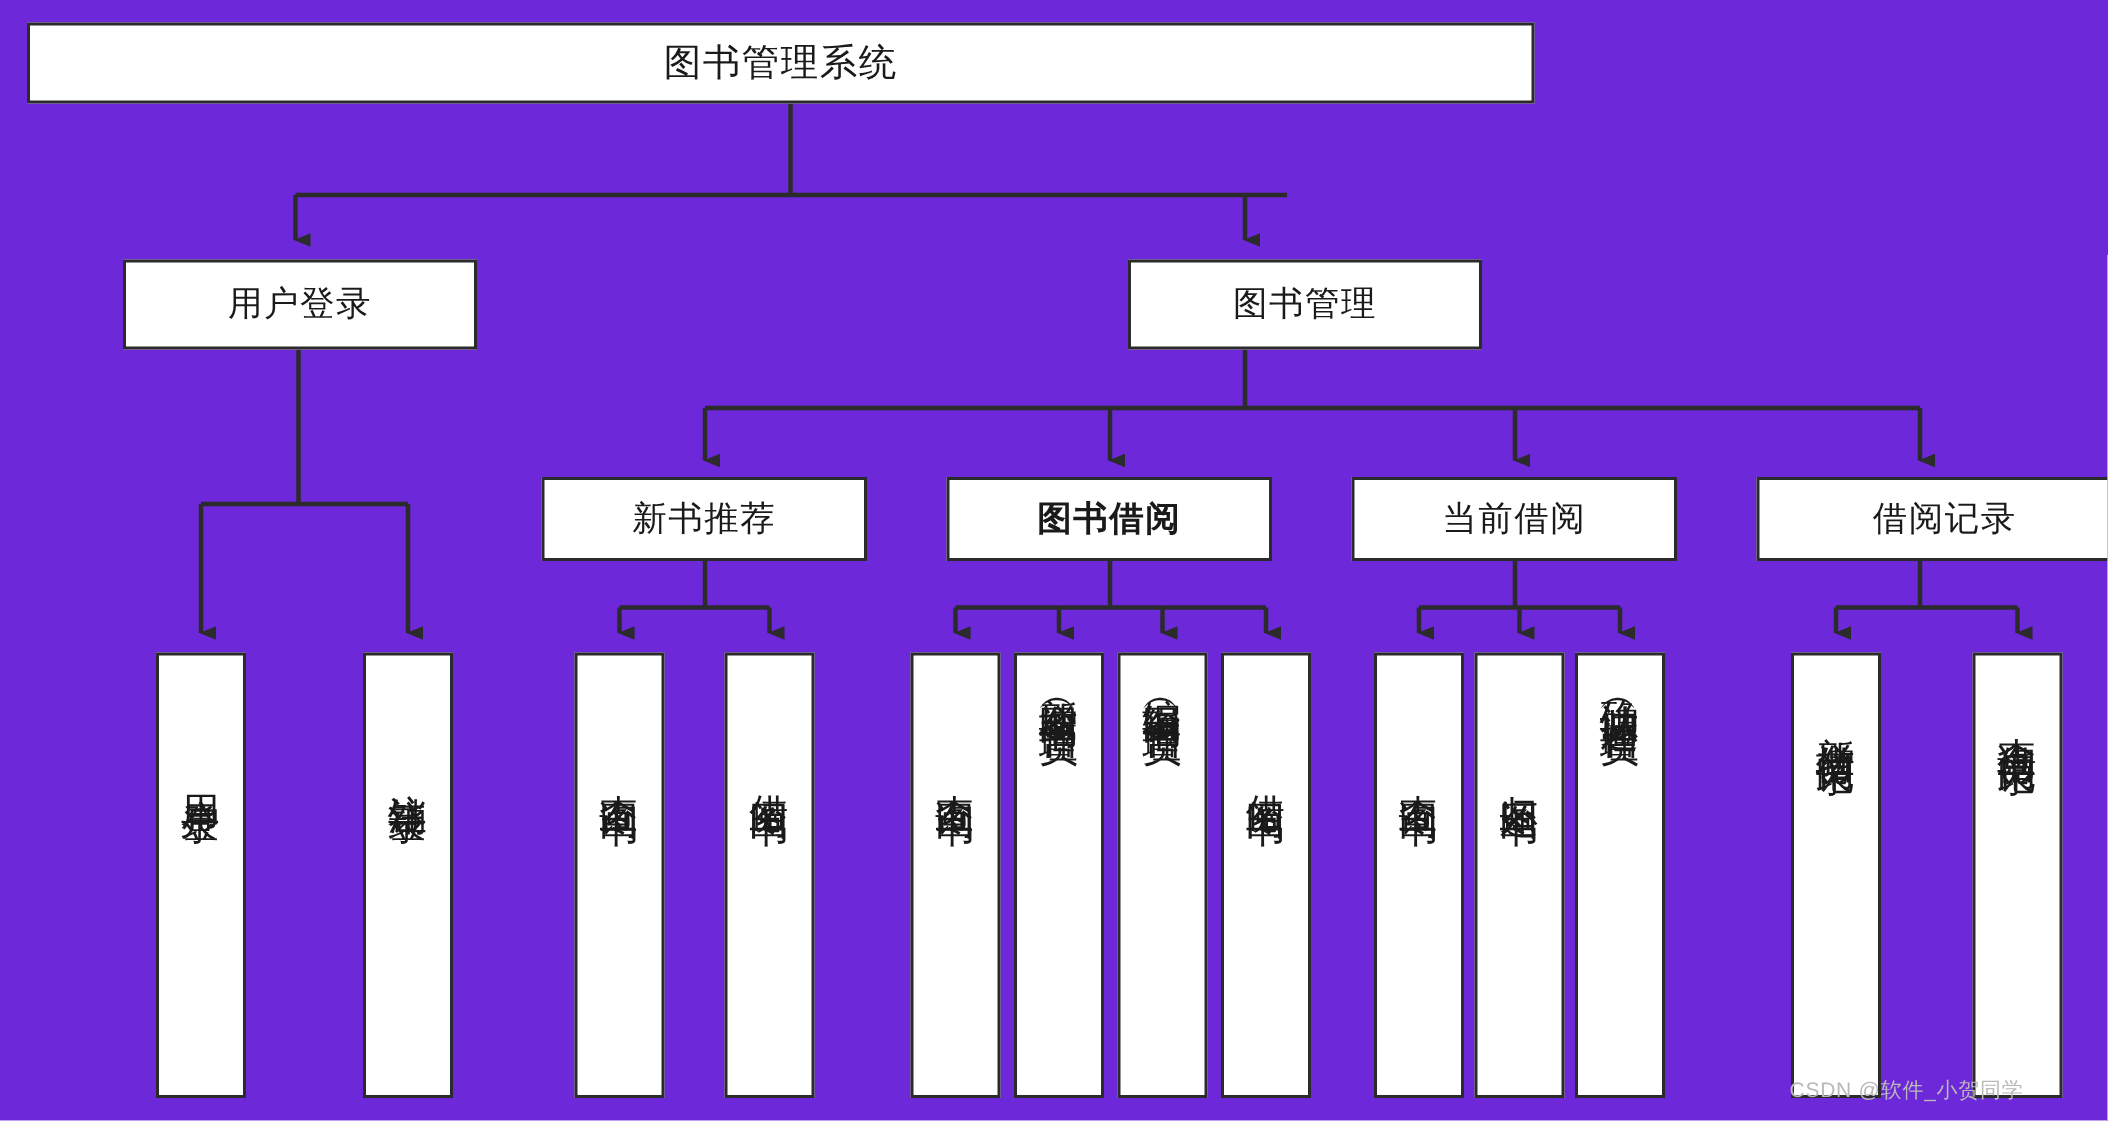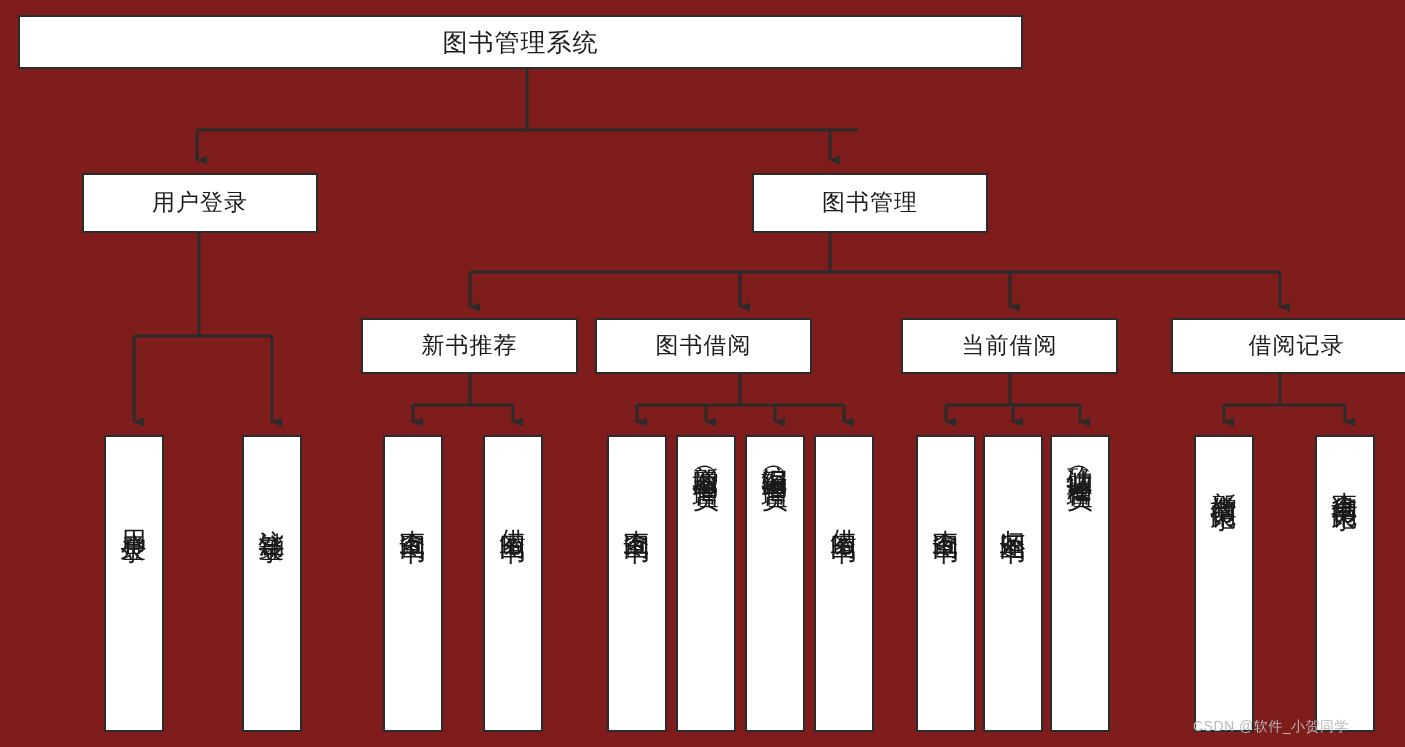--- a/index.html
+++ b/index.html
@@ -7,21 +7,21 @@
     padding: 0;
     background: #ffffff;
   }
   body {
     font-family: "Liberation Sans", "DejaVu Sans", sans-serif;
   }
   #canvas {
     position: relative;
     width: 1405px;
     height: 747px;
-    background: #7f1d1d;
+    background: #6d28d9;
     overflow: hidden;
   }
   #wires {
     position: absolute;
     left: 0;
     top: 0;
     width: 1405px;
     height: 747px;
   }
   .node {
@@ -130,21 +130,21 @@
   <div class="node horiz" style="left:82px; top:173px; width:236px; height:60px;">
     <span class="label">用户登录</span>
   </div>
   <div class="node horiz" style="left:712px; top:173px; width:236px; height:60px;margin-left:40px;">
     <span class="label">图书管理</span>
   </div>
 
   <div class="node horiz" style="left:361px; top:318px; width:217px; height:56px;">
     <span class="label">新书推荐</span>
   </div>
-  <div class="node horiz" style="left:595px; top:318px; width:217px; height:56px;">
+  <div class="node horiz" style="left:631px; top:318px; width:217px; height:56px;font-weight:bold;">
     <span class="label">图书借阅</span>
   </div>
   <div class="node horiz" style="left:901px; top:318px; width:217px; height:56px;">
     <span class="label">当前借阅</span>
   </div>
   <div class="node horiz" style="left:1171px; top:318px; width:251px; height:56px;">
     <span class="label">借阅记录</span>
   </div>
 
   <div class="node vert" style="left:104px; top:435px; width:60px; height:297px; padding-top:72px;">

